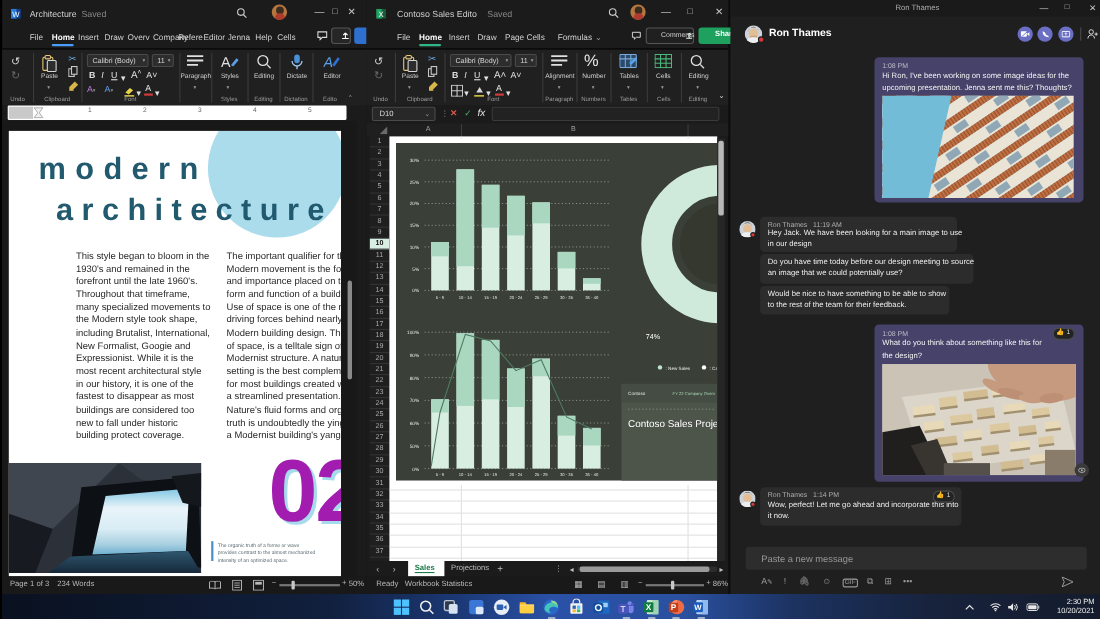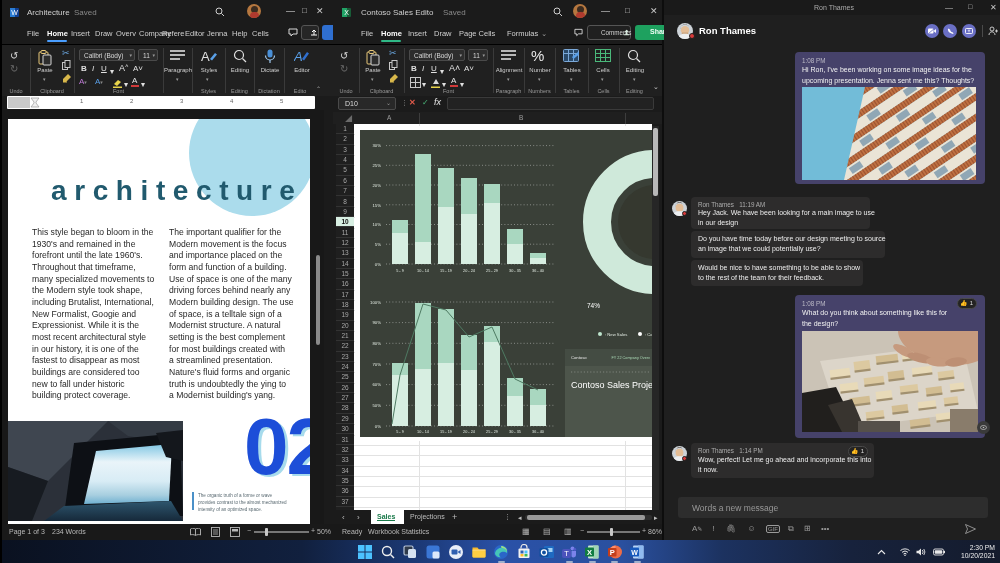--- a/index.html
+++ b/index.html
@@ -23,22 +23,22 @@
 .fontbox{position:absolute;background:#2d2d2d;border:1px solid #4a4a4a;border-radius:2px;color:#d8d8d8;font-size:6.5px;line-height:11px;padding-left:4px;}
 .fmt{position:absolute;color:#e0e0e0;font-size:8px;top:0;}
 
 .ruler{position:absolute;left:5px;top:96px;width:308px;height:13px;background:#fff;border-radius:1px;}
 .ruler .num{position:absolute;top:2px;font-size:6px;color:#666;}
 
 .canvas{position:absolute;left:0;top:110px;width:322px;height:414px;background:#181818;overflow:hidden;}
 .page{position:absolute;left:6px;top:9px;width:302px;height:405px;background:#fff;overflow:hidden;}
 .bluecirc{position:absolute;left:181px;top:-29px;width:126px;height:126px;border-radius:50%;background:#abdcec;}
 .bigtitle{position:absolute;color:#215a6e;font-weight:bold;font-size:28px;white-space:nowrap;}
-.colbody{position:absolute;font-size:8.6px;line-height:11.65px;color:#282828;white-space:nowrap;}
-.big02{position:absolute;color:#1d4ed8;font-weight:bold;font-size:80px;letter-spacing:-2px;text-shadow:3px 2px 0 rgba(95,190,220,0.55);}
+.colbody{position:absolute;font-size:8.6px;line-height:11.65px;color:#282828;white-space:nowrap;margin-left:37px;}
+.big02{position:absolute;color:#a21caf;font-weight:bold;font-size:80px;letter-spacing:-2px;text-shadow:3px 2px 0 rgba(95,190,220,0.55);}
 .caption{position:absolute;font-size:4.6px;line-height:7px;color:#5a6a72;}
 .statusbar{position:absolute;left:0;right:0;bottom:0;height:16px;background:#191919;color:#b8b8b8;font-size:7px;}
 
 .fbar{position:absolute;left:0;right:0;top:96px;height:16px;background:#1b1b1b;}
 .colhdr{position:absolute;left:0;right:0;top:112px;height:12px;background:#1f1f1f;color:#9f9f9f;font-size:6.5px;}
 .rowhdr{position:absolute;left:3px;top:124px;width:18px;bottom:30px;background:#1f1f1f;color:#a8a8a8;font-size:6.5px;overflow:hidden;}
 .sheet{position:absolute;left:21px;top:124px;width:298px;bottom:30px;background:#fff;overflow:hidden;}
 .tabsrow{position:absolute;left:0;right:0;bottom:16px;height:14px;background:#1b1b1b;color:#bdbdbd;font-size:7px;}
 
 .bubL{position:absolute;background:#2d2c2c;border-radius:4px;color:#ededed;font-size:7px;line-height:10px;}
@@ -198,20 +198,21 @@
     <span class="num" style="left:73px">1</span>
     <span class="num" style="left:123px">2</span>
     <span class="num" style="left:173px">3</span>
     <span class="num" style="left:223px">4</span>
     <span class="num" style="left:273px">5</span>
   </div>
 
   <div class="canvas">
     <div class="page">
       <div class="bluecirc"></div>
+      <div class="bigtitle" style="left:27px;top:19px;letter-spacing:8.5px">modern</div>
       <div class="bigtitle" style="left:43px;top:56px;letter-spacing:7.6px">architecture</div>
       <div class="colbody" style="left:24px;top:108px">This style began to bloom in the<br>1930's and remained in the<br>forefront until the late 1960's.<br>Throughout that timeframe,<br>many specialized movements to<br>the Modern style took shape,<br>including Brutalist, International,<br>New Formalist, Googie and<br>Expressionist. While it is the<br>most recent architectural style<br>in our history, it is one of the<br>fastest to disappear as most<br>buildings are considered too<br>new to fall under historic<br>building protect coverage.</div>
       <div class="colbody" style="left:161px;top:108px">The important qualifier for the<br>Modern movement is the focus<br>and importance placed on the<br>form and function of a building.<br>Use of space is one of the many<br>driving forces behind nearly any<br>Modern building design. The use<br>of space, is a telltale sign of a<br>Modernist structure. A natural<br>setting is the best complement<br>for most buildings created with<br>a streamlined presentation.<br>Nature's fluid forms and organic<br>truth is undoubtedly the ying to<br>a Modernist building's yang.</div>
 
       <svg class="abs" style="left:0px;top:302px" width="175" height="100" viewBox="0 0 175 100" preserveAspectRatio="none">
         <defs>
               <linearGradient id="skyg" x1="0" y1="0" x2="0" y2="1">
                 <stop offset="0" stop-color="#7fc6e3"></stop>
                 <stop offset="0.3" stop-color="#e9f4f9"></stop>
                 <stop offset="0.62" stop-color="#d8ecf5"></stop>
@@ -2639,21 +2640,21 @@
         </g>
       </svg>
   <span class="abs" style="left:18px;top:456px;width:5px;height:5px;border-radius:50%;background:#d83a3a;border:1px solid #1f1f1f"></span>
   <div class="bubL" style="left:27px;top:443px;width:183px;height:35px">
     <span class="abs" style="left:7px;top:3px;color:#adadad;font-size:6.3px">Ron Thames&nbsp;&nbsp;&nbsp;1:14 PM</span>
     <div class="abs" style="left:7px;top:12px;white-space:nowrap">Wow, perfect! Let me go ahead and incorporate this into<br>it now.</div>
     <span class="pill" style="right:6px;top:3px">👍 1</span>
   </div>
 
   <div class="abs" style="left:14px;top:497px;width:310px;height:21px;background:#2d2d2d;border-radius:3px"></div>
-  <span class="abs" style="left:28px;top:503px;color:#989898;font-size:8.5px">Words a new message</span>
+  <span class="abs" style="left:28px;top:503px;color:#989898;font-size:8.5px">Paste a new message</span>
 
   <div class="abs" style="left:28px;top:524px;color:#9a9a9a;font-size:8px">
     <span style="margin-right:8px">A<span style="font-size:6px">✎</span></span>
     <span style="margin-right:9px">!</span>
     <span style="margin-right:9px">🖇</span>
     <span style="margin-right:8px">☺</span>
     <span style="margin-right:6px;font-size:6px;border:1px solid #9a9a9a;border-radius:2px;padding:0 1px">GIF</span>
     <span style="margin-right:8px">⧉</span>
     <span style="margin-right:8px">⊞</span>
     <span>•••</span>

